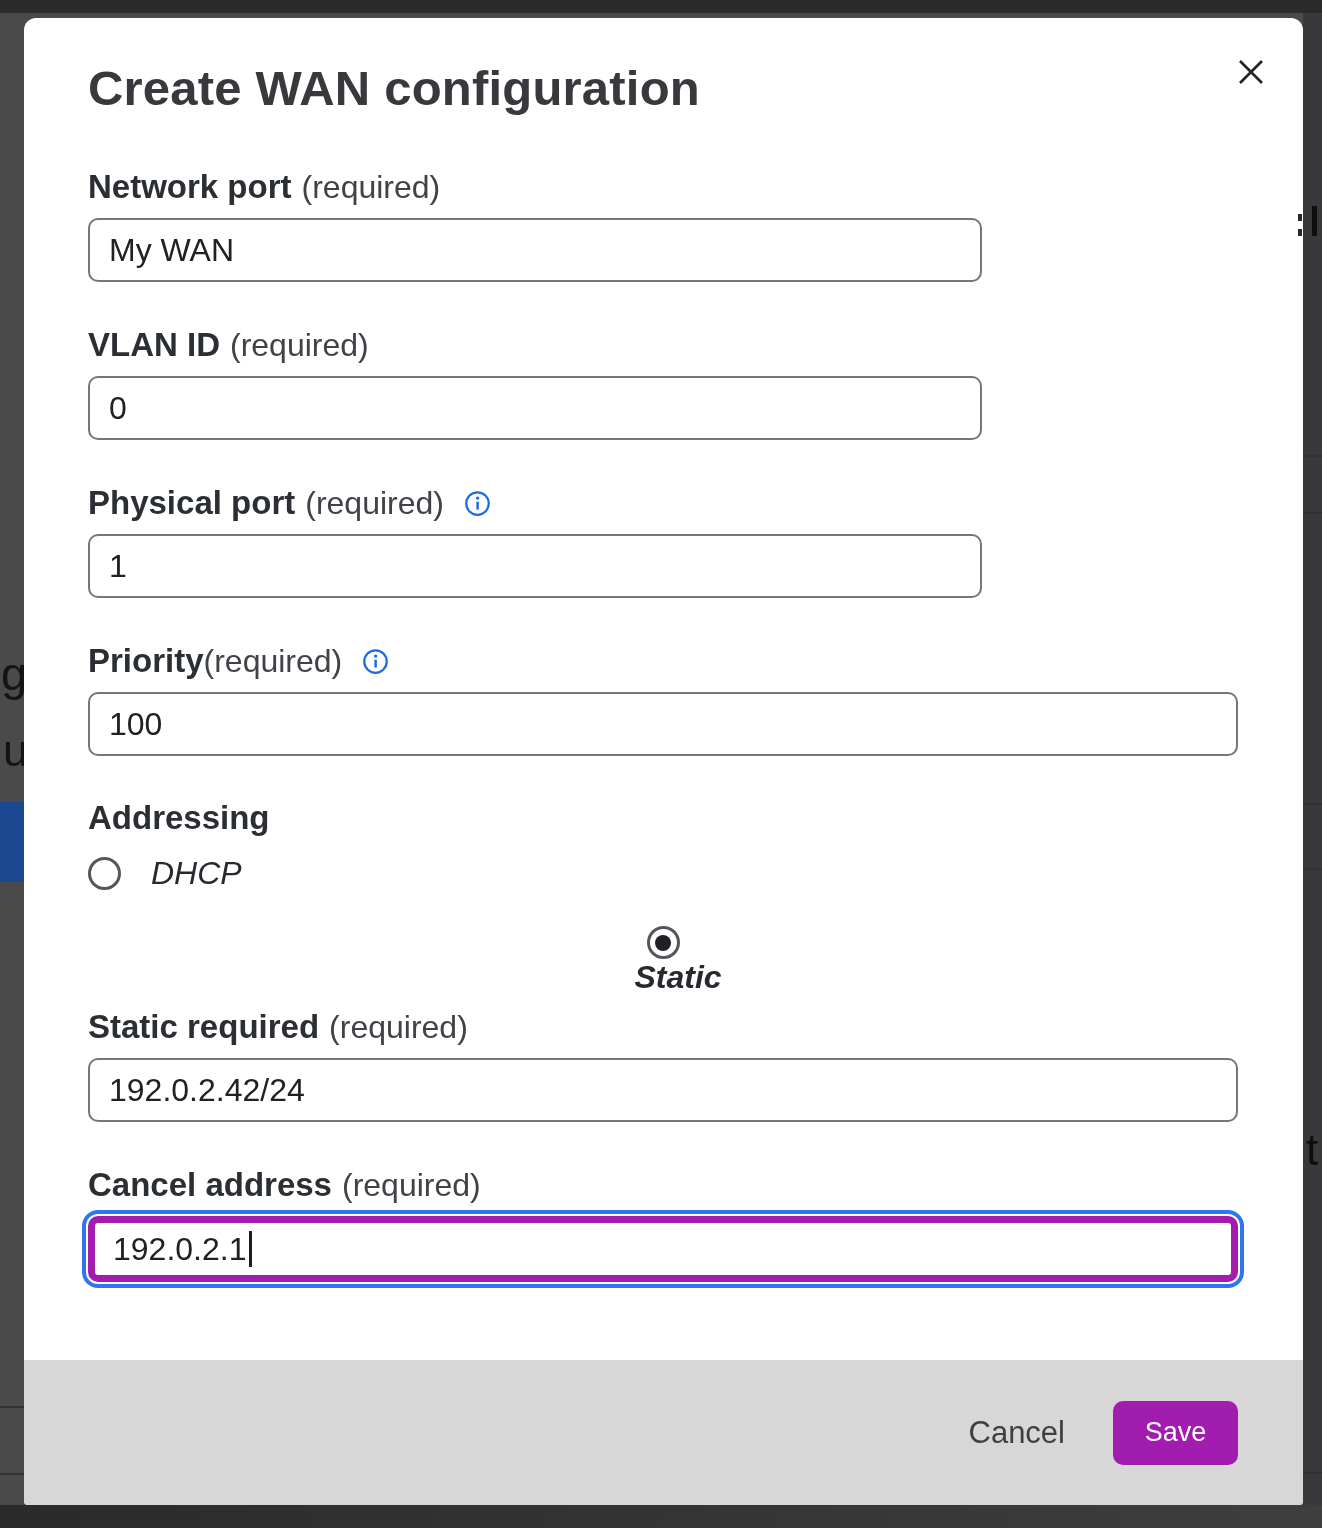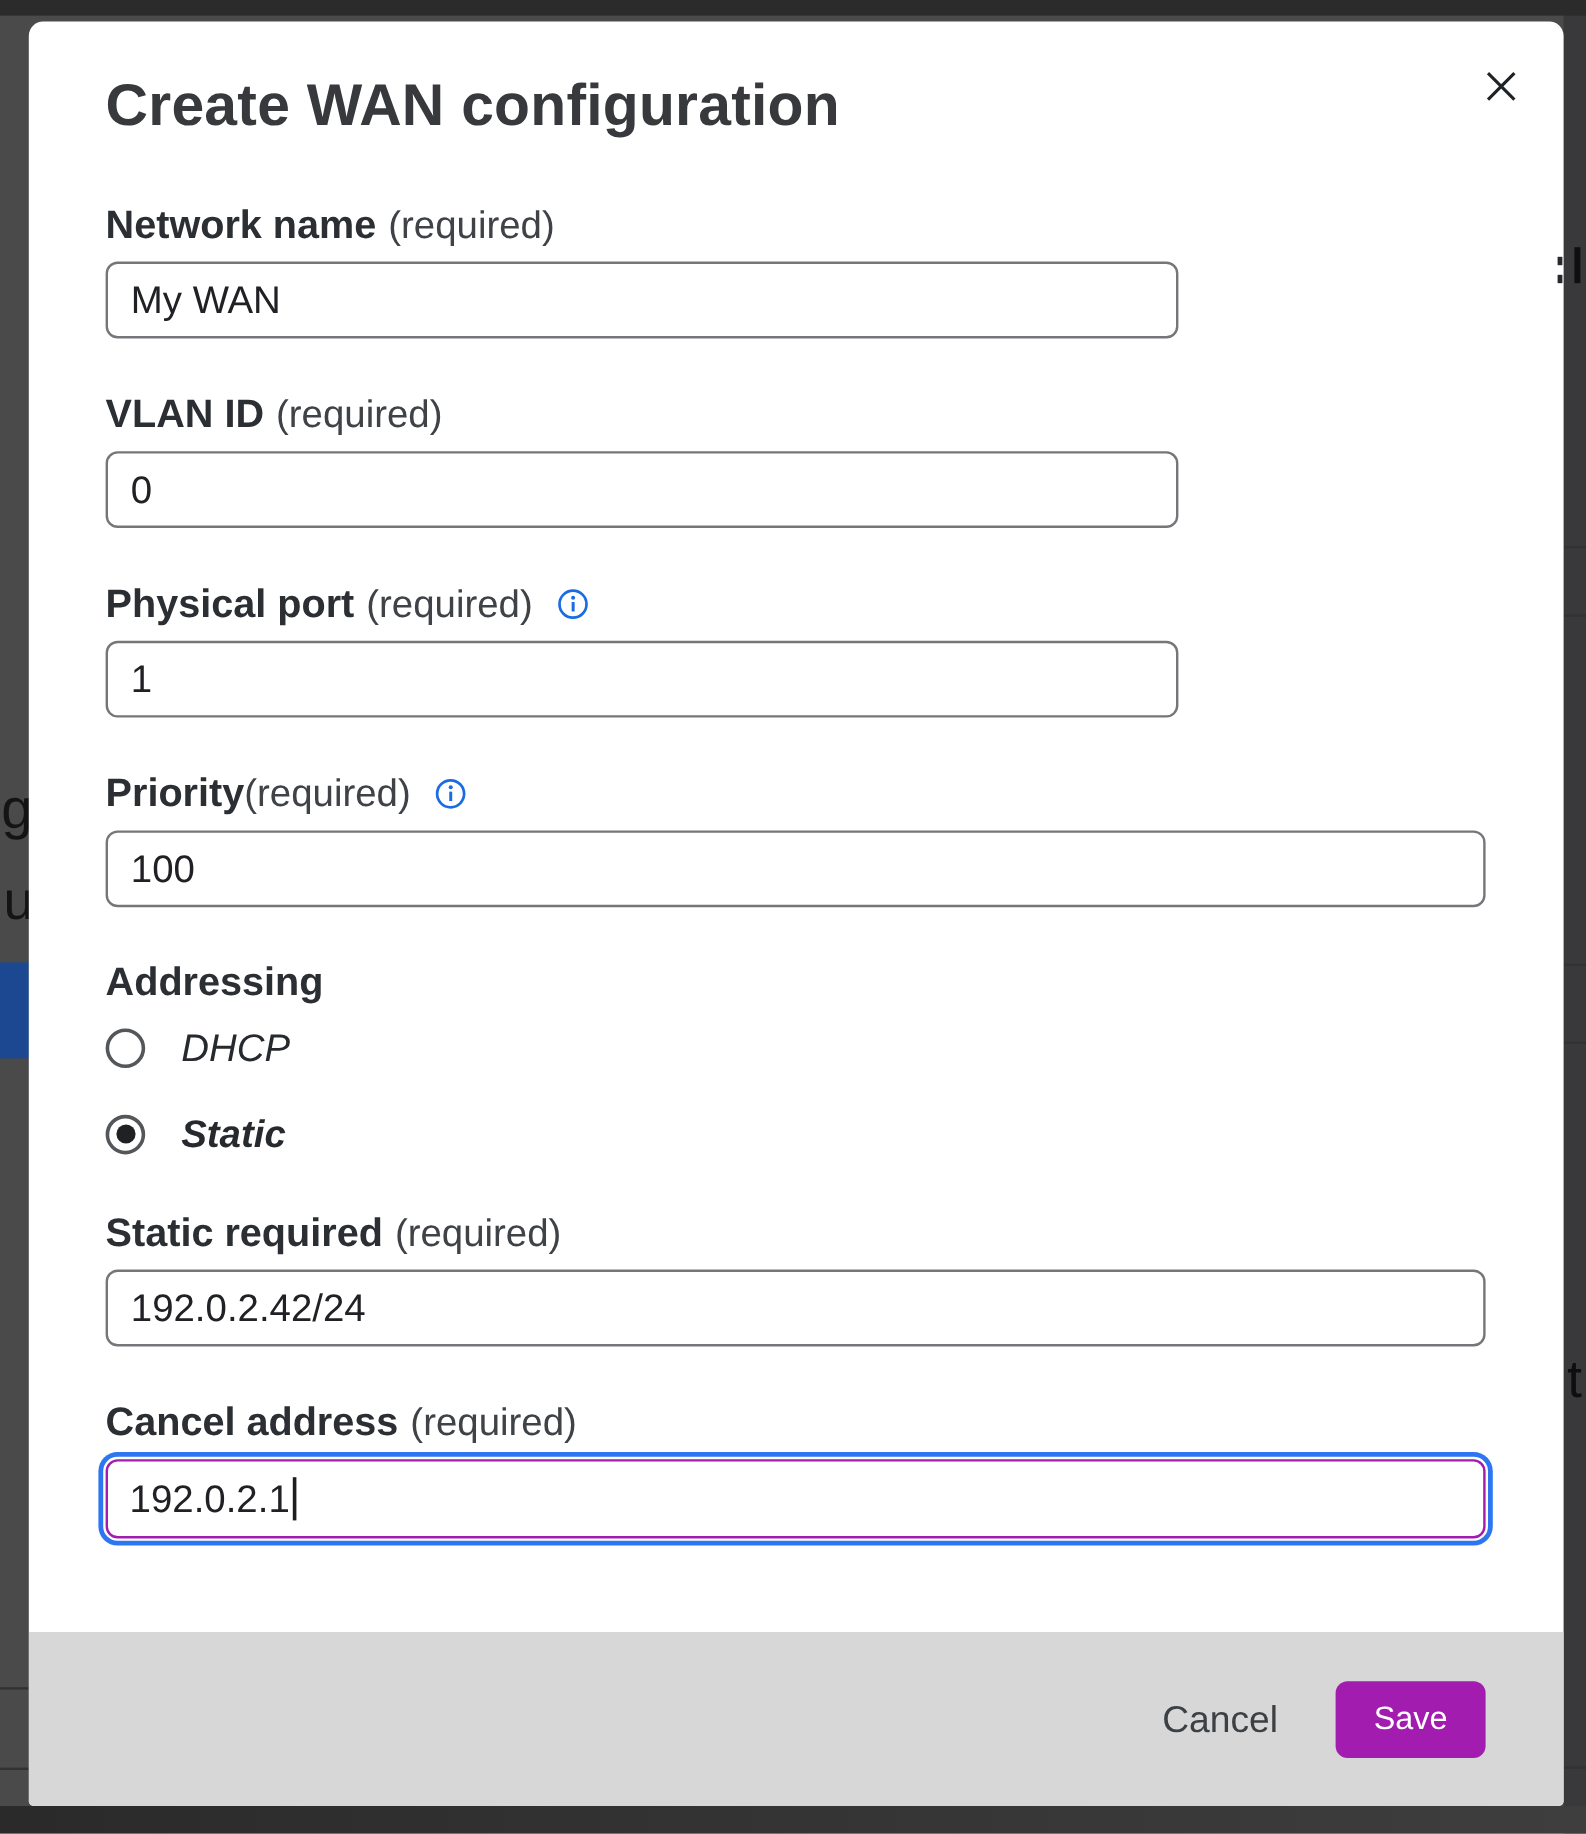--- a/index.html
+++ b/index.html
@@ -51,30 +51,30 @@
   .info { margin-left:20px; display:inline-flex; align-items:center; cursor:pointer; }
 
   .text-input {
     display:block; width:100%; height:64px; margin-top:12px;
     border:2px solid #747679; border-radius:10px; background:#fff;
     font-family:inherit; font-size:32px; color:#202124; padding:0 19px;
   }
   .text-input.narrow { width:894px; }
   .input-focused {
     display:flex; align-items:center; width:100%; height:66px; margin-top:12px;
-    border:2px solid #a21caf; border-radius:10px; background:#fff;
+    border:7px solid #a21caf; border-radius:10px; background:#fff;
     box-shadow:0 0 0 2px #ffffff, 0 0 0 6px #2e76f1;
     font-size:32px; color:#202124; padding:0 18px;
   }
   .caret { width:3px; height:36px; background:#1b1d1f; margin-left:3px; flex:none; }
 
   .section-heading { margin-top:42px; font-size:33px; font-weight:700; color:#2b2f33; line-height:40px; }
 
   .radio-row { display:flex; align-items:center; margin-top:16px; height:38px; cursor:pointer; }
-  .radio-row.second { margin-top:34px; }
+  .radio-row.second { margin-top:34px;flex-direction:column; }
   .radio {
     width:33px; height:33px; border:3px solid #54575a; border-radius:50%;
     position:relative; flex:none; background:#fff;
   }
   .radio.selected::after {
     content:""; position:absolute; left:50%; top:50%; transform:translate(-50%,-50%);
     width:16px; height:16px; border-radius:50%; background:#202124;
   }
   .radio-label { margin-left:30px; font-size:32px; color:#26292d;font-style:italic; }
   .radio-label.bold { font-weight:700; }
@@ -121,21 +121,21 @@
         <path d="M7 7 L29 29 M29 7 L7 29" stroke="#1f2328" stroke-width="2.6" fill="none"></path>
       </svg>
     </span>
   </button>
 
   <div class="modal-body">
     <h1 class="dialog-title">Create WAN configuration</h1>
 
     <div class="field first">
       <div class="label-row">
-        <span class="lbl">Network name</span>
+        <span class="lbl">Network port</span>
         <span class="req">(required)</span>
       </div>
       <input class="text-input narrow" type="text" value="My WAN" style="">
     </div>
 
     <div class="field">
       <div class="label-row">
         <span class="lbl">VLAN ID</span>
         <span class="req">(required)</span>
       </div>

